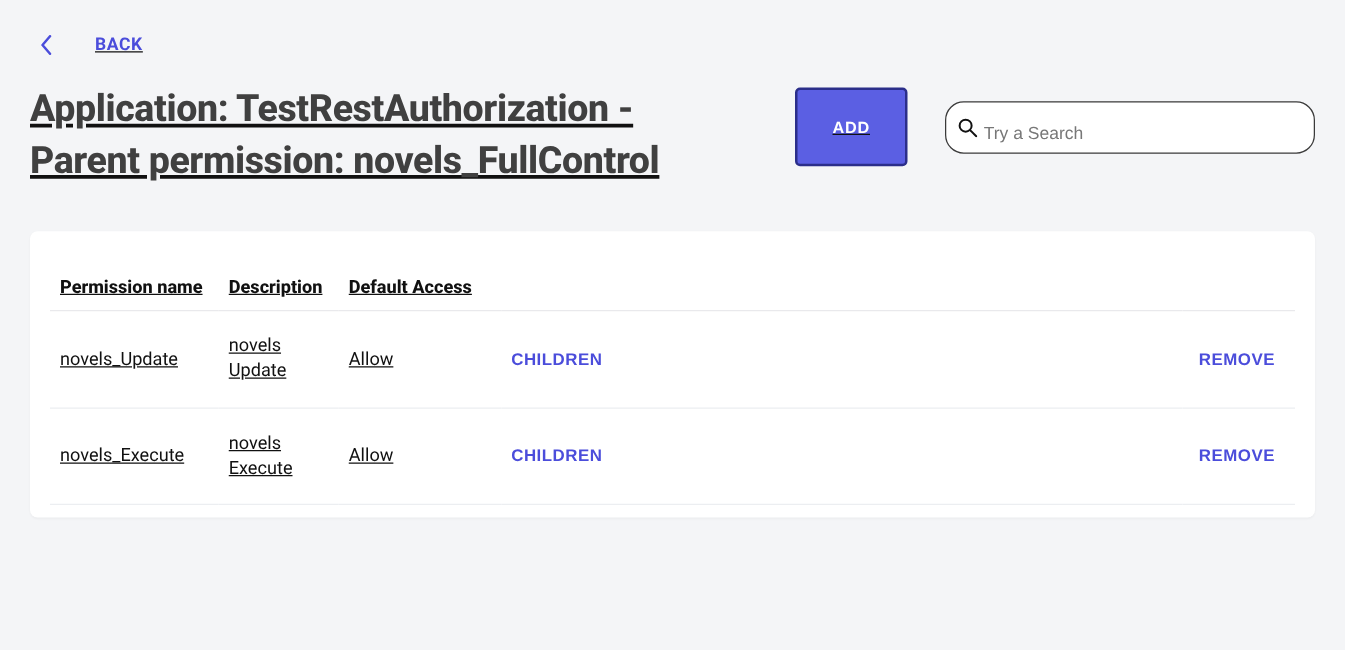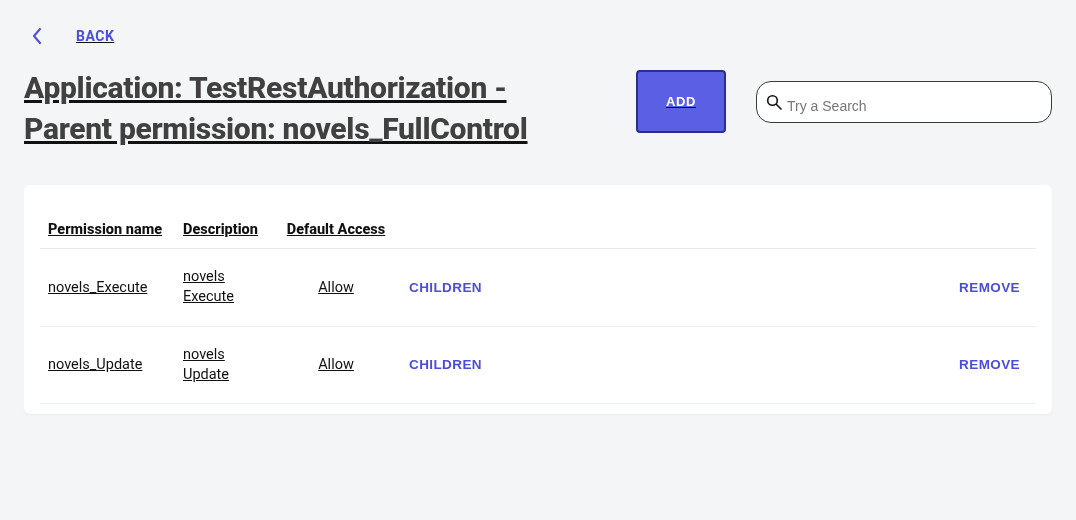--- a/index.html
+++ b/index.html
@@ -113,21 +113,21 @@
     color: #111;
     border-bottom: 1px solid #e9e9ec;
   }
   .tbody .tr {
     border-bottom: 1px solid #eceef1;
   }
   .tbody .tr:last-child { border-bottom: 1px solid #eceef1; }
   .td { padding-top: 18px; padding-bottom: 18px; vertical-align: middle; }
   .col-name { width: 135px; }
   .col-desc { width: 96px; }
-  .col-access { width: 130px; text-align: center; }
+  .col-access { width: 130px; }
   .col-children { width: auto; }
   .col-remove { width: 90px; text-align: right; padding-right: 16px; }
   .link-btn {
     color: #4b4ddb;
     font-weight: 700;
     font-size: 13.5px;
     letter-spacing: 0.4px;
     background: none;
     border: none;
     cursor: pointer;
@@ -170,29 +170,29 @@
         <tr>
           <th class="th col-name">Permission name</th>
           <th class="th col-desc">Description</th>
           <th class="th col-access">Default Access</th>
           <th class="th col-children"></th>
           <th class="th col-remove"></th>
         </tr>
       </thead>
       <tbody class="tbody">
         <tr class="tr">
-          <td class="td col-name">novels_Execute</td>
-          <td class="td col-desc desc-text">novels Execute</td>
+          <td class="td col-name">novels_Update</td>
+          <td class="td col-desc desc-text">novels Update</td>
           <td class="td col-access">Allow</td>
           <td class="td col-children"><button class="link-btn">CHILDREN</button></td>
           <td class="td col-remove"><button class="link-btn">REMOVE</button></td>
         </tr>
         <tr class="tr">
-          <td class="td col-name">novels_Update</td>
-          <td class="td col-desc desc-text">novels Update</td>
+          <td class="td col-name">novels_Execute</td>
+          <td class="td col-desc desc-text">novels Execute</td>
           <td class="td col-access">Allow</td>
           <td class="td col-children"><button class="link-btn">CHILDREN</button></td>
           <td class="td col-remove"><button class="link-btn">REMOVE</button></td>
         </tr>
       </tbody>
     </table>
   </div>
 
 </div>
 

